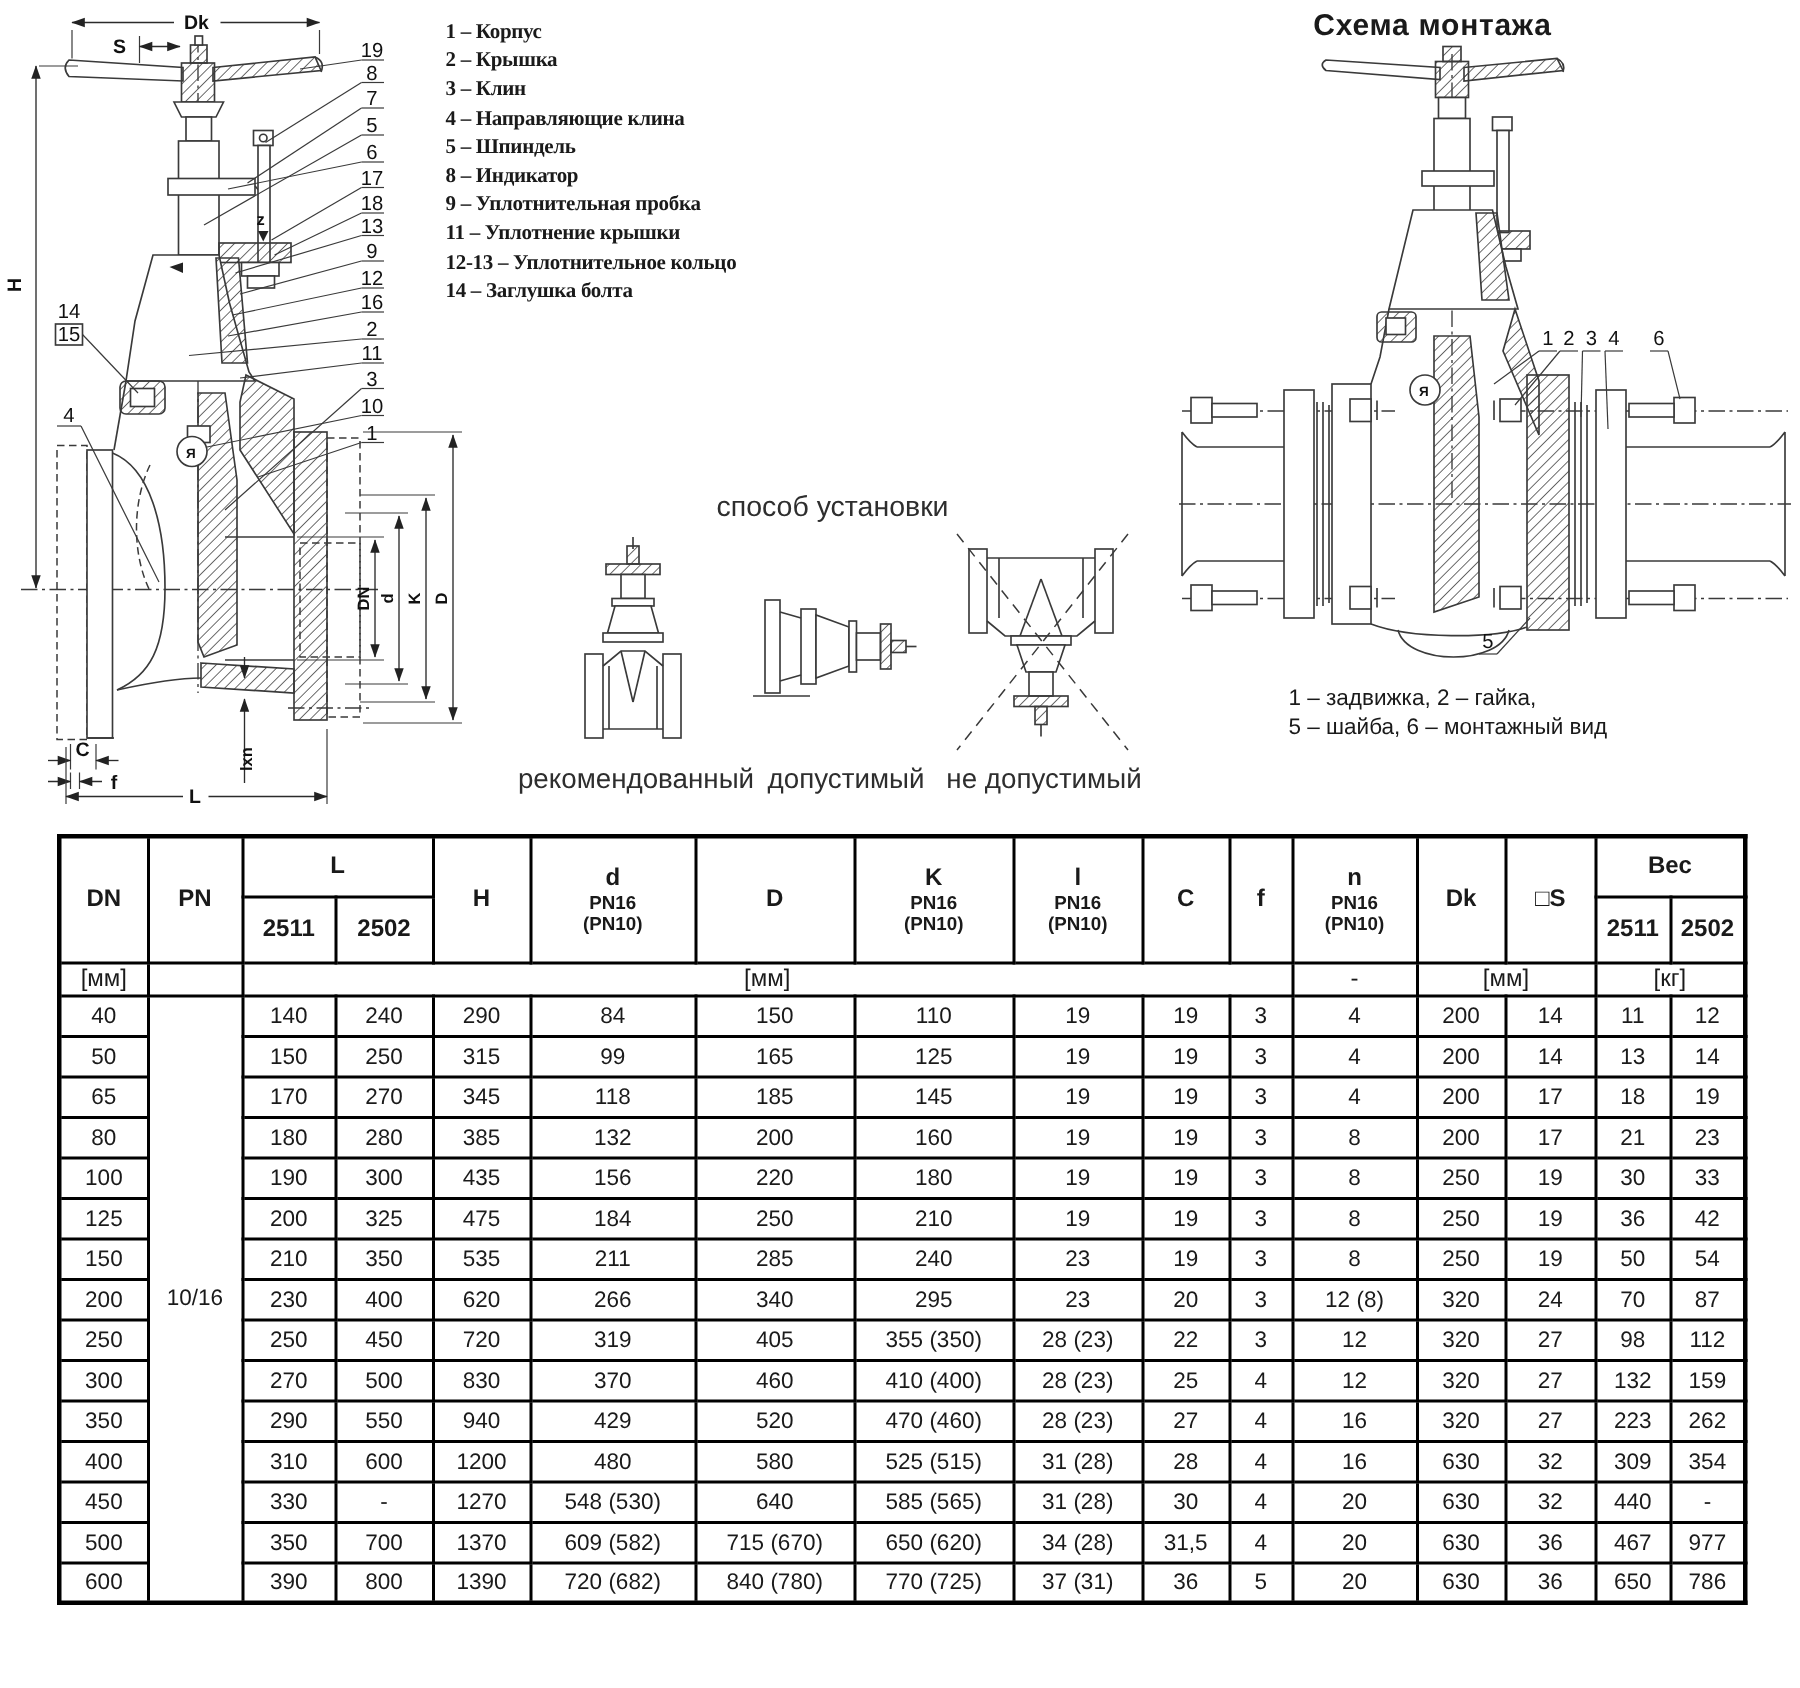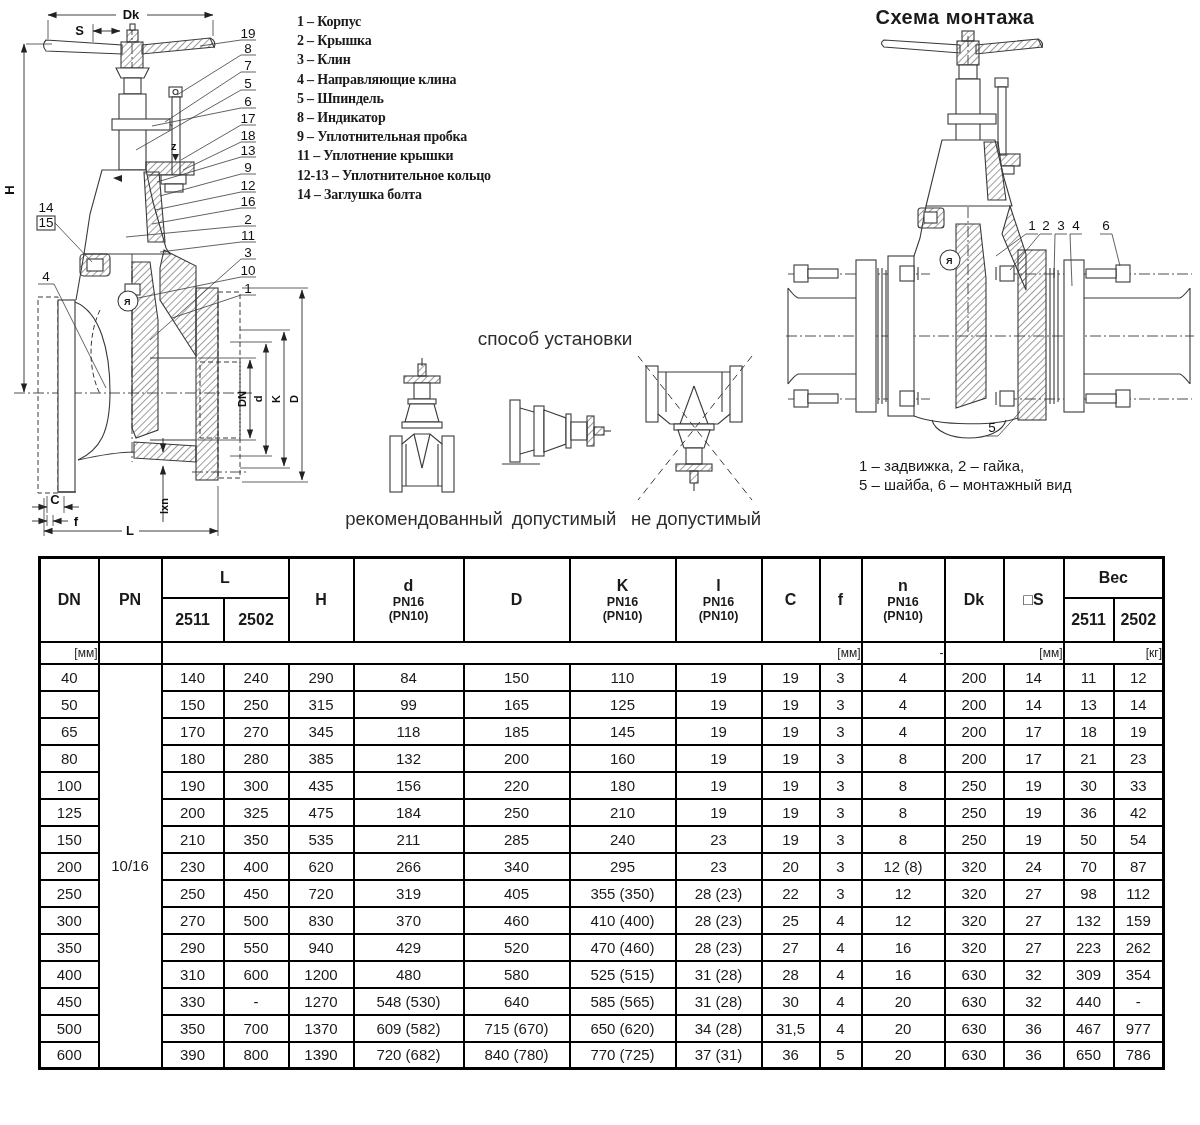--- a/index.html
+++ b/index.html
@@ -39,21 +39,21 @@
   .tbl-wrap{left:38px;top:556px;width:1124px;}
   table{border-collapse:collapse;table-layout:fixed;width:1124px;}
   th,td{border:2px solid #000;text-align:center;vertical-align:middle;padding:0;
         overflow:hidden;white-space:nowrap;}
   table{border:3px solid #000;}
   thead tr.r1{height:40px;} thead tr.r2{height:44px;}
   tr.units{height:22px;} tbody tr{height:27px;}
   th{font-size:16px;font-weight:bold;}
   th .sub{display:block;font-size:12.5px;font-weight:bold;line-height:14px;}
   th .main{display:block;font-size:16px;font-weight:bold;line-height:18px;}
-  tr.units td{font-size:12px;font-weight:normal;text-align:right;}
+  tr.units td{font-size:16px;font-weight:normal;}
   tbody td{font-size:15px;}
 </style>
 </head>
 <body>
 
 <div class="page">
 
   <svg class="abs" style="left:0;top:0" width="320" height="545" viewBox="0 0 320 545">
     <defs>
       <pattern id="hA" width="5" height="5" patternTransform="rotate(45)" patternUnits="userSpaceOnUse">

